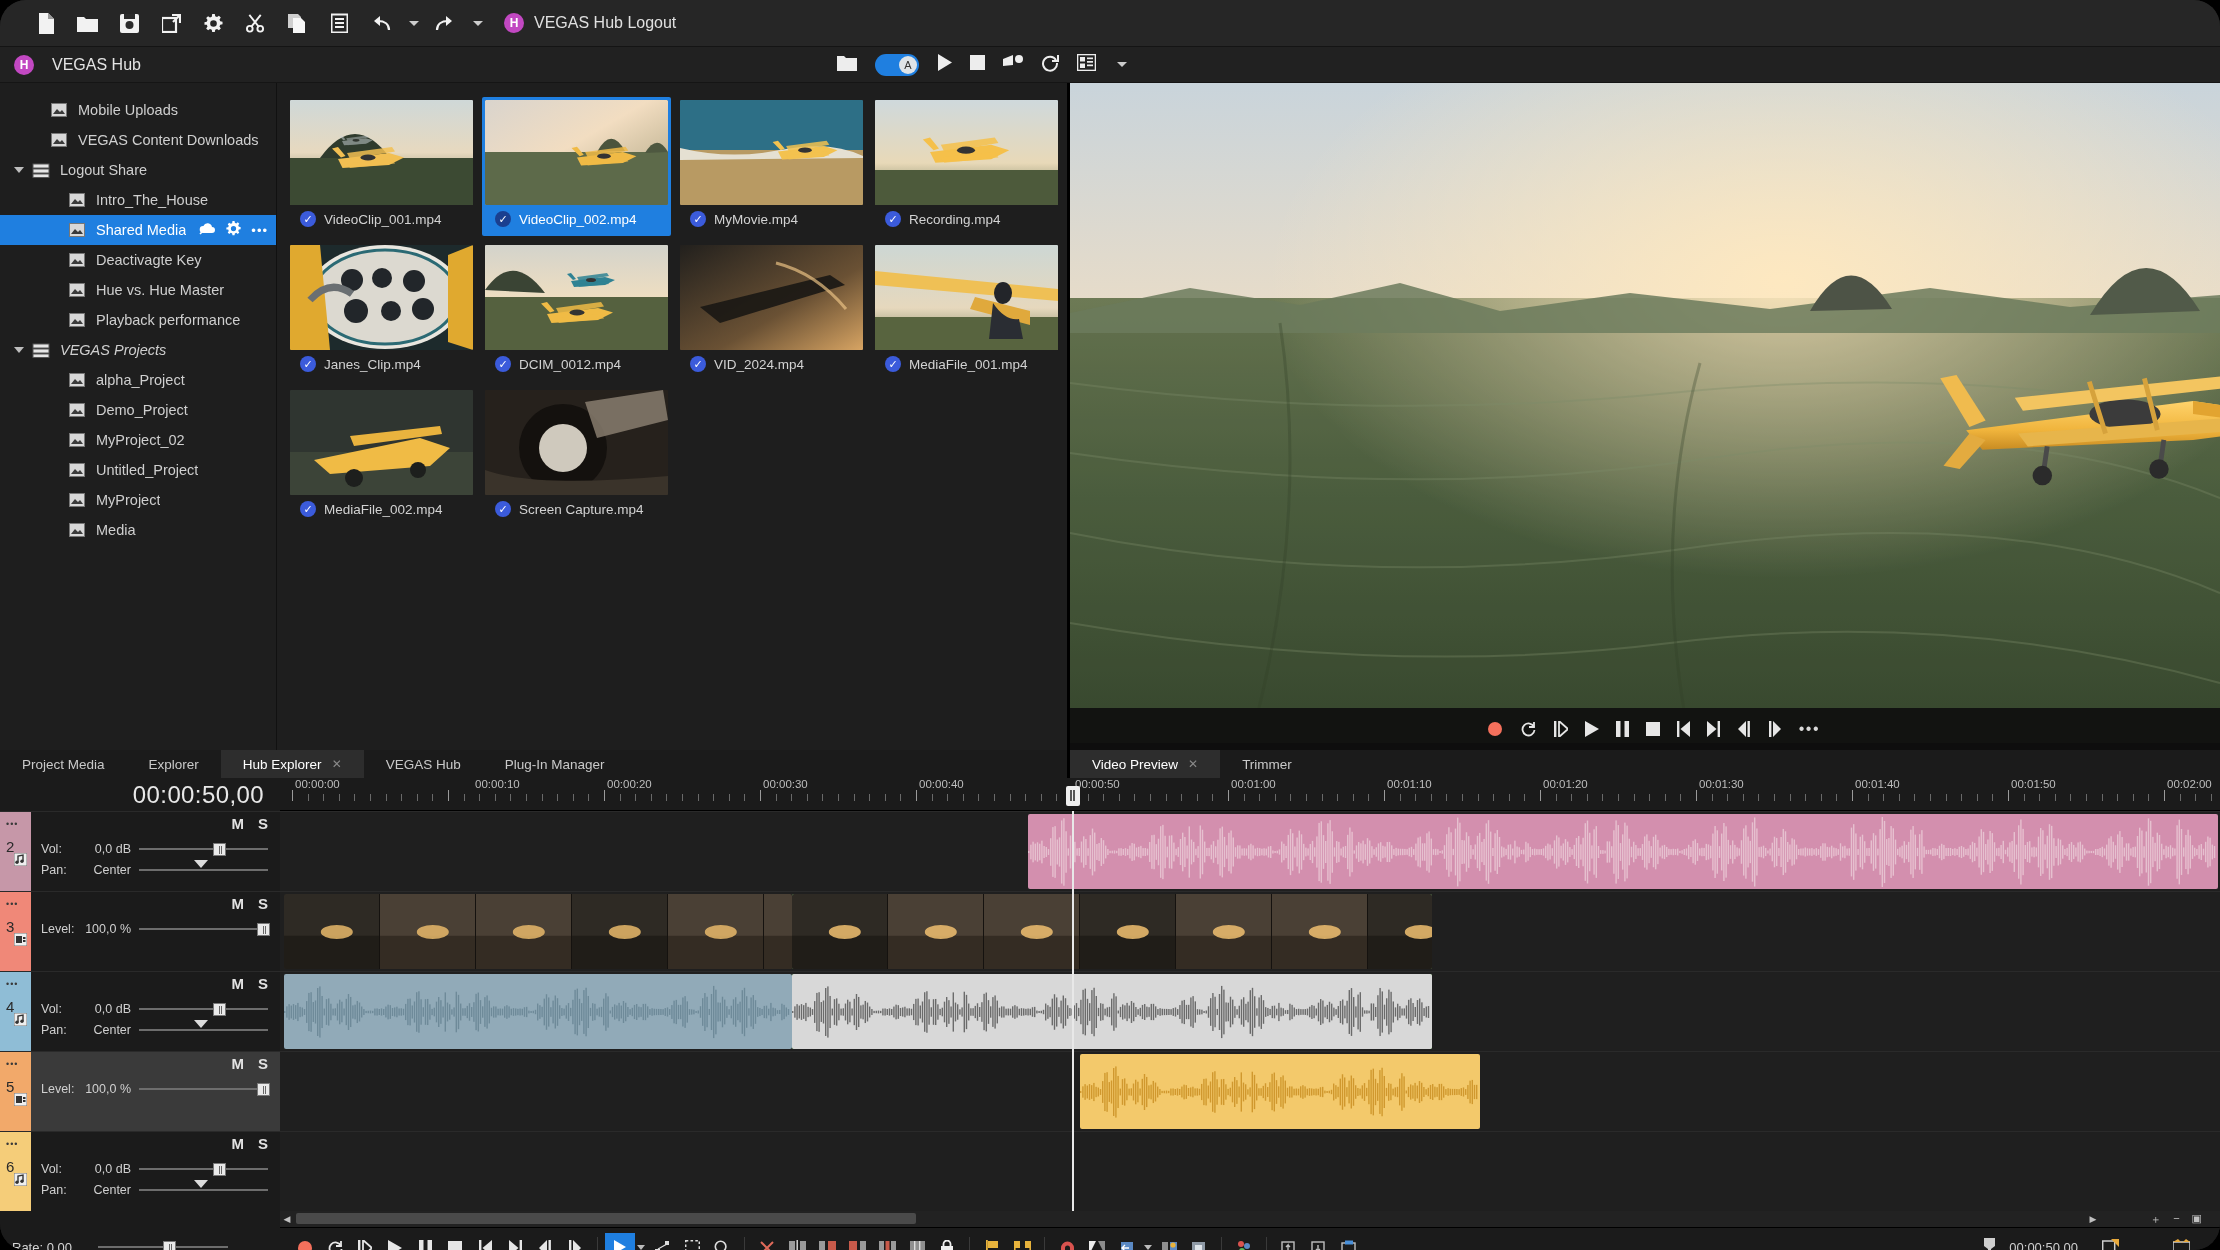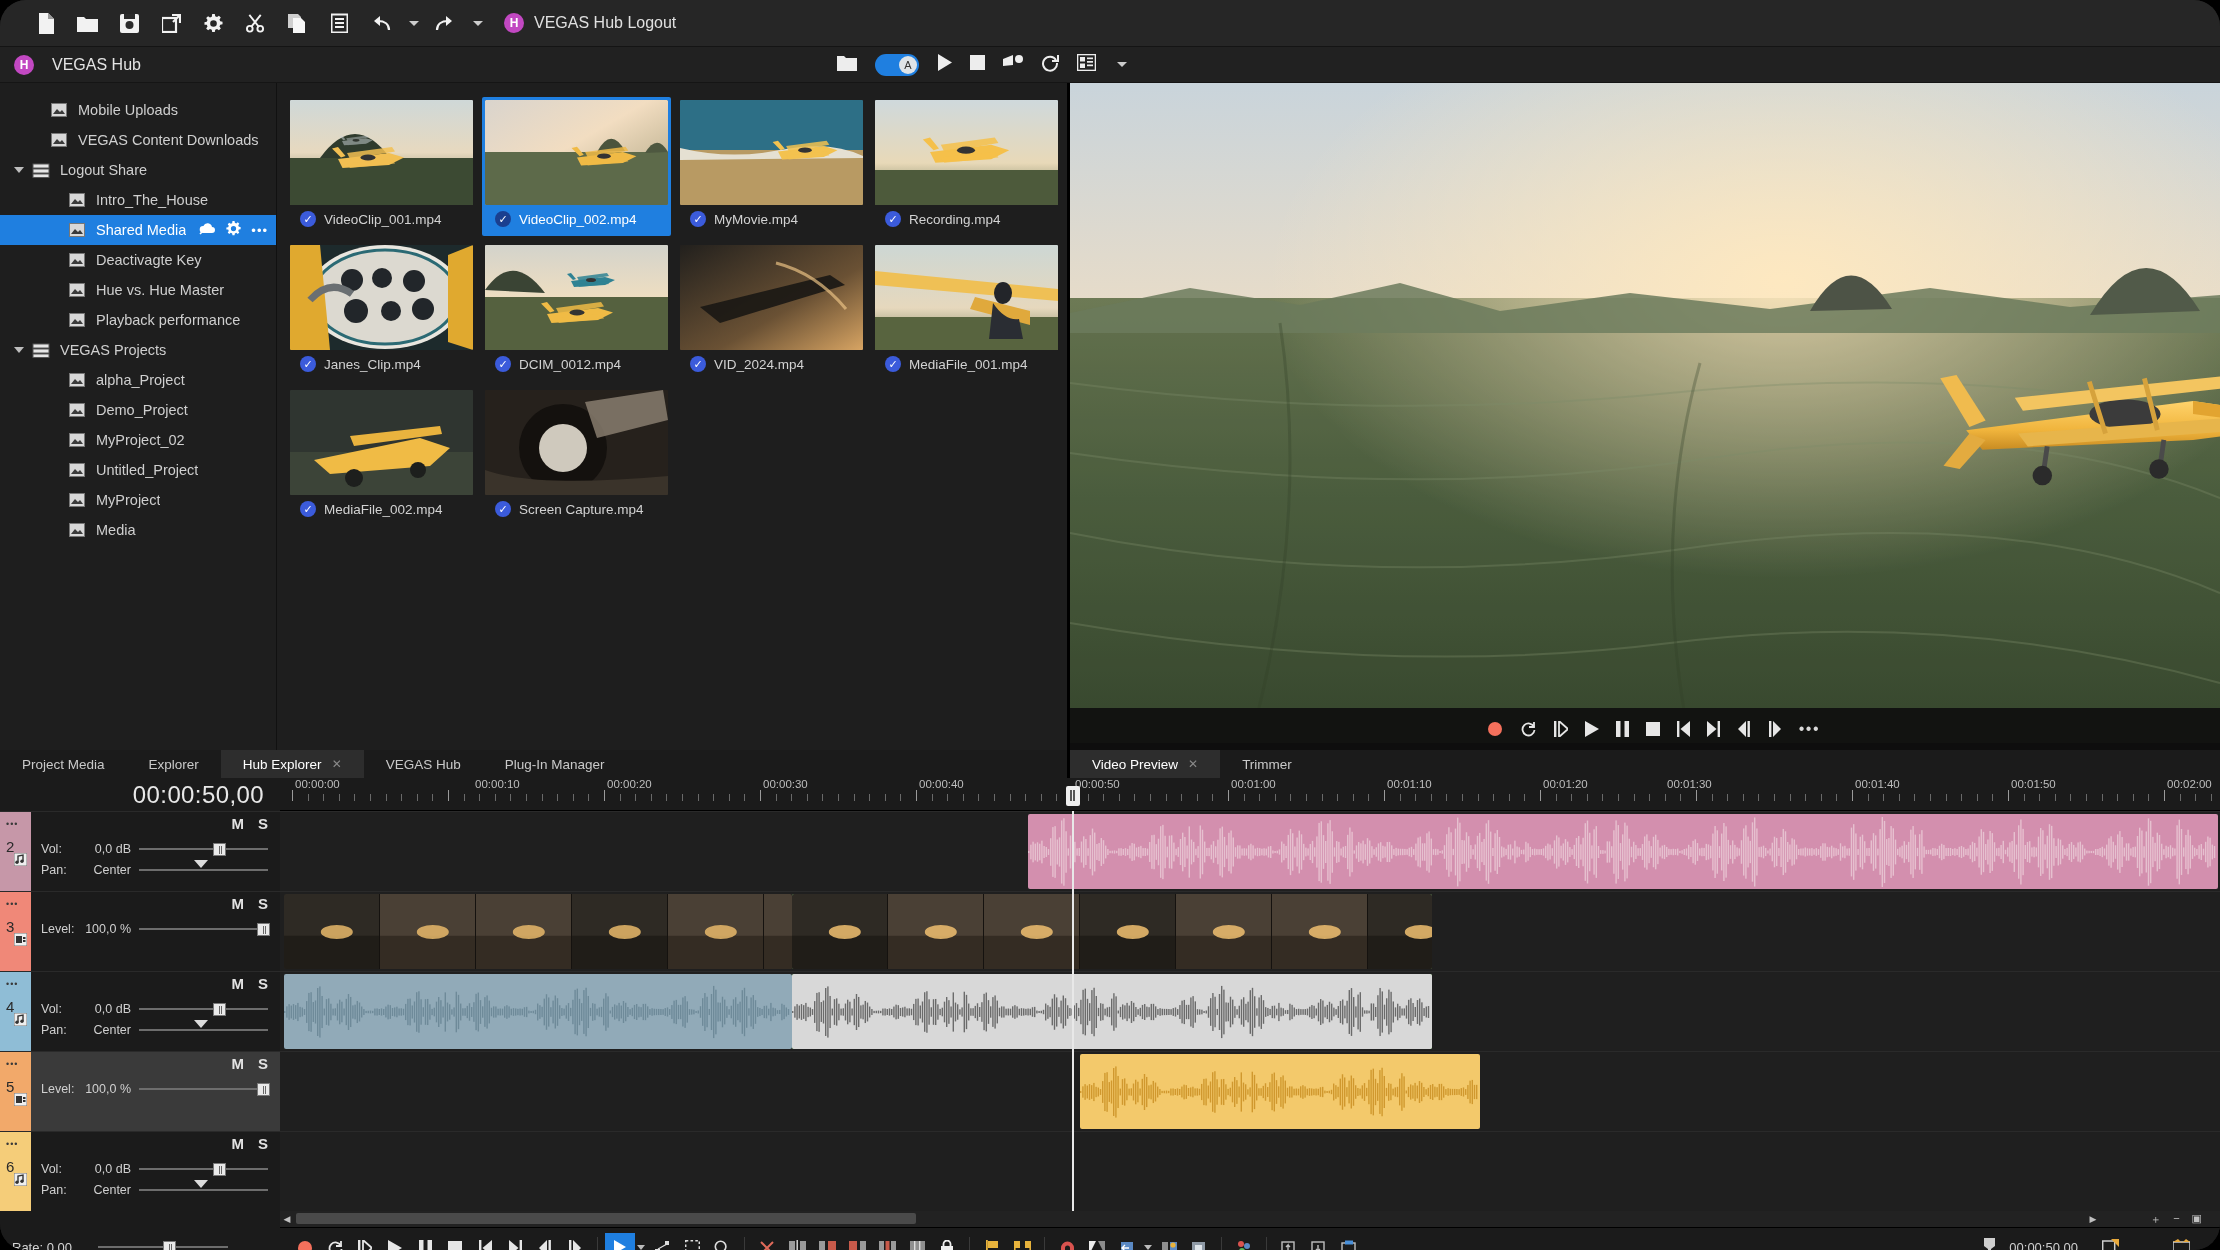--- a/index.html
+++ b/index.html
@@ -365,21 +365,21 @@
           <div class="tree-item" style="padding-left: 44px;">
             <div class="tw"></div>
             <div class="ticon">
               <svg width="16" height="14" viewBox="0 0 16 14">
                 <rect x="0.5" y="0.5" width="15" height="13" fill="#d8d8d8" stroke="#777"></rect>
                 <path d="M2 11l4-5 3 3 2-2 3 4z" fill="#3a3a3a"></path>
               </svg>
             </div>
             <div class="tlabel">Playback performance</div>
           </div>
-          <div class="tree-item" style="padding-left: 8px;">
+          <div class="tree-item" style="padding-left: 8px; font-style: italic;">
             <div class="tw">
               <div class="arrow"></div>
             </div>
             <div class="ticon">
               <svg width="18" height="15" viewBox="0 0 18 15">
                 <rect x="1" y="1" width="16" height="4" fill="#e6e6e6" stroke="#555"></rect>
                 <rect x="1" y="6" width="16" height="4" fill="#e6e6e6" stroke="#555"></rect>
                 <rect x="1" y="11" width="16" height="3.5" fill="#e6e6e6" stroke="#555"></rect>
               </svg>
             </div>
@@ -1085,21 +1085,21 @@
           <div class="rtick" style="left: 1275.6px;"></div>
           <div class="rtick" style="left: 1291.2px;"></div>
           <div class="rtick" style="left: 1306.8px;"></div>
           <div class="rtick" style="left: 1322.4px;"></div>
           <div class="rtick" style="left: 1338px;"></div>
           <div class="rtick" style="left: 1353.6px;"></div>
           <div class="rtick" style="left: 1369.2px;"></div>
           <div class="rtick" style="left: 1384.8px;"></div>
           <div class="rtick" style="left: 1400.4px;"></div>
           <div class="rtick major" style="left: 1416px;"></div>
-          <div class="rlabel" style="left: 1384px; text-align: right;">00:01:30</div>
+          <div class="rlabel" style="left: 1416px; text-align: right;">00:01:30</div>
           <div class="rtick" style="left: 1431.6px;"></div>
           <div class="rtick" style="left: 1447.2px;"></div>
           <div class="rtick" style="left: 1462.8px;"></div>
           <div class="rtick" style="left: 1478.4px;"></div>
           <div class="rtick" style="left: 1494px;"></div>
           <div class="rtick" style="left: 1509.6px;"></div>
           <div class="rtick" style="left: 1525.2px;"></div>
           <div class="rtick" style="left: 1540.8px;"></div>
           <div class="rtick" style="left: 1556.4px;"></div>
           <div class="rtick major" style="left: 1572px;"></div>

